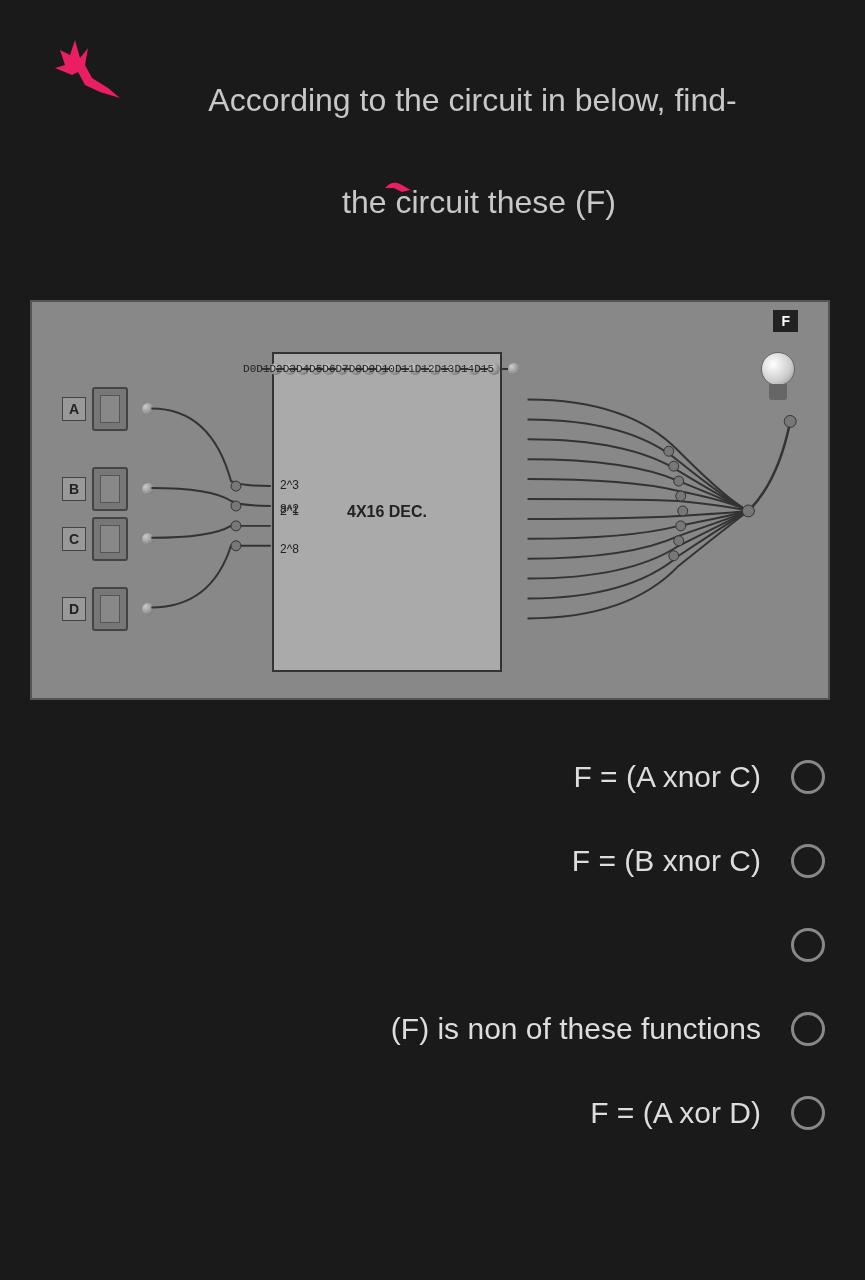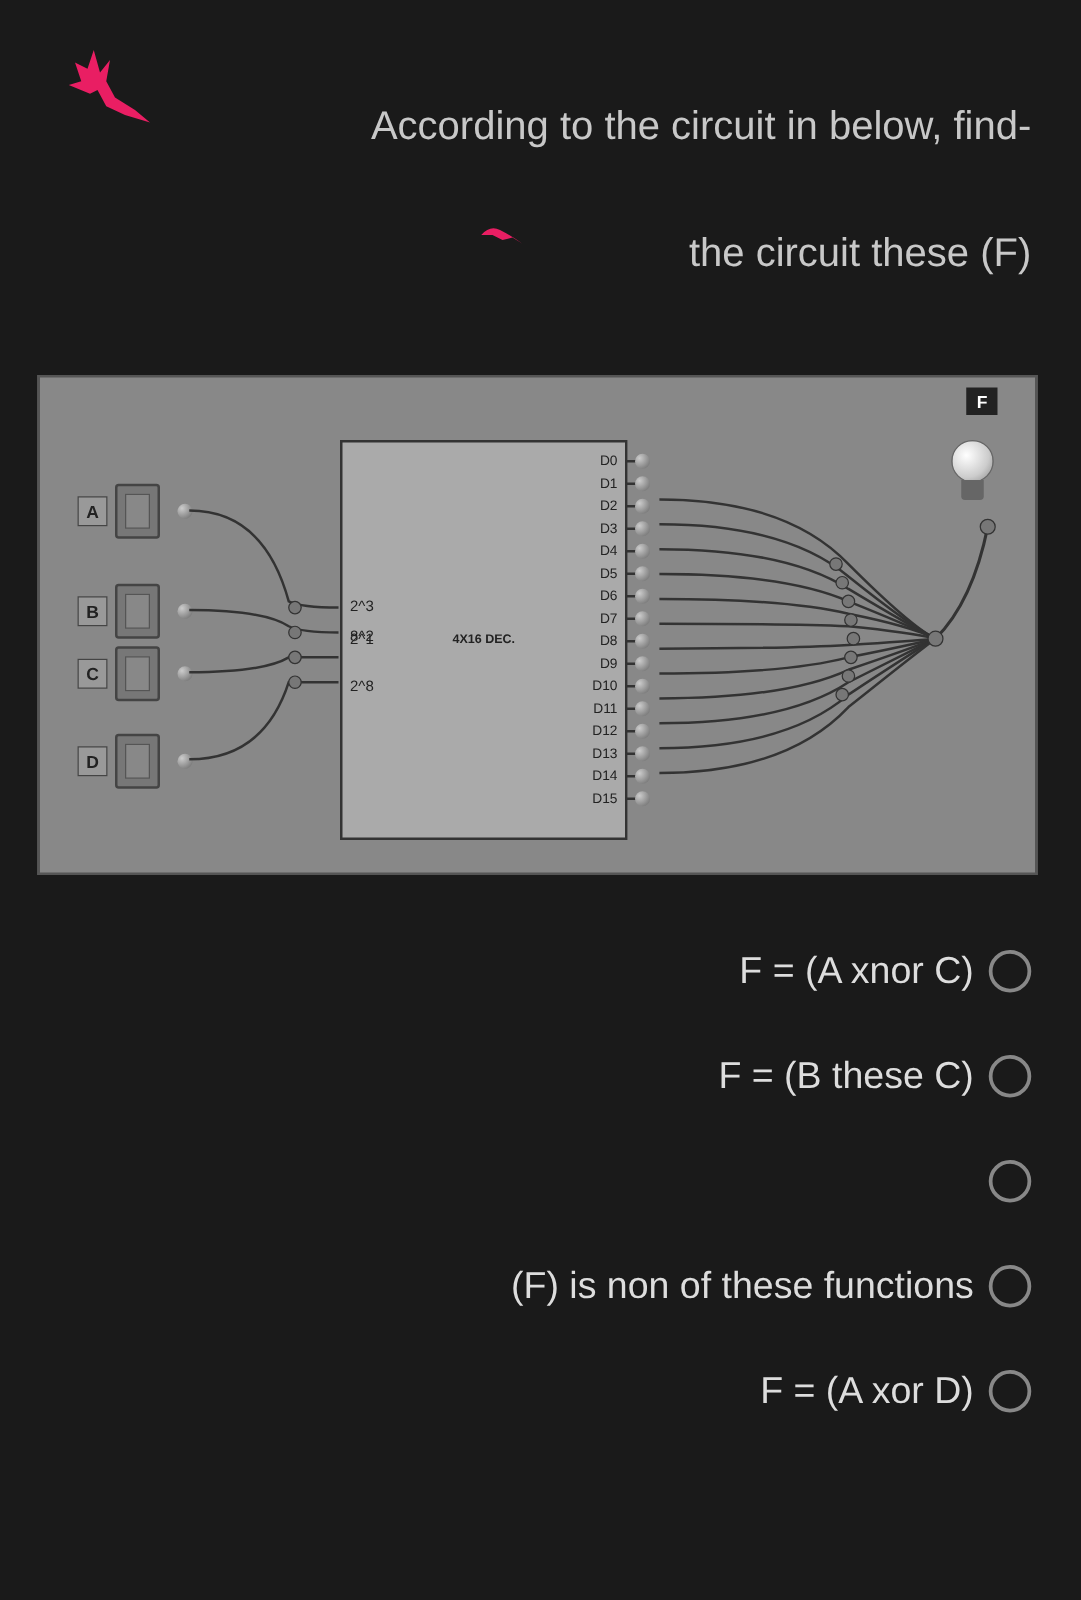--- a/index.html
+++ b/index.html
@@ -26,21 +26,21 @@
     width: 40px;
     height: 30px;
   }
   .question {
     position: absolute;
     top: 75px;
     left: 120px;
     right: 40px;
     font-size: 32px;
     line-height: 1.6;
-    text-align: right;
+    text-align: center;
     color: #c8c8c8;
   }
   .circuit {
     position: absolute;
     top: 300px;
     left: 30px;
     width: 800px;
     height: 400px;
     background: #888;
     border: 2px solid #555;
@@ -110,38 +110,39 @@
     width: 230px;
     height: 320px;
     background: #aaa;
     border: 2px solid #333;
   }
   .dec-label {
     position: absolute;
     top: 50%;
     left: 50%;
     transform: translate(-50%, -50%);
-    font-size: 10px;
+    font-size: 16px;
     color: #222;
     font-weight: bold;
   }
   .dec-in {
     position: absolute;
     left: 6px;
     font-size: 12px;
     color: #222;
   }
   .dec-out-col {
     position: absolute;
     right: 6px;
     top: 6px;
     bottom: 6px;
     display: flex;
-    flex-direction: column;
-    justify-content: flex-start;
+    flex-direction: row;
+    justify-content: flex-end;
+    font-family: Liberation Mono, monospace;
   }
   .dec-out {
     font-size: 11px;
     color: #222;
     text-align: right;
     height: 18px;
     line-height: 18px;
     position: relative;
   }
   .out-pin {
@@ -194,21 +195,21 @@
     right: 40px;
     left: 40px;
     display: flex;
     flex-direction: column;
     gap: 50px;
   }
   .option {
     display: flex;
     justify-content: flex-end;
     align-items: center;
-    gap: 12px;
+    gap: 30px;
   }
   .option-text {
     font-size: 30px;
     color: #ddd;
   }
   .radio {
     width: 34px;
     height: 34px;
     border: 3px solid #888;
     border-radius: 50%;
@@ -324,21 +325,21 @@
     <circle cx="762" cy="120" r="6" fill="#777" stroke="#333"></circle>
   </svg>
 </div>
 
 <div class="options">
   <div class="option">
     <div class="option-text">F = (A xnor C)</div>
     <div class="radio"></div>
   </div>
   <div class="option">
-    <div class="option-text">F = (B these C)</div>
+    <div class="option-text">F = (B xnor C)</div>
     <div class="radio"></div>
   </div>
   <div class="option">
     <div class="radio"></div>
   </div>
   <div class="option">
     <div class="option-text">(F) is non of these functions</div>
     <div class="radio"></div>
   </div>
   <div class="option">

